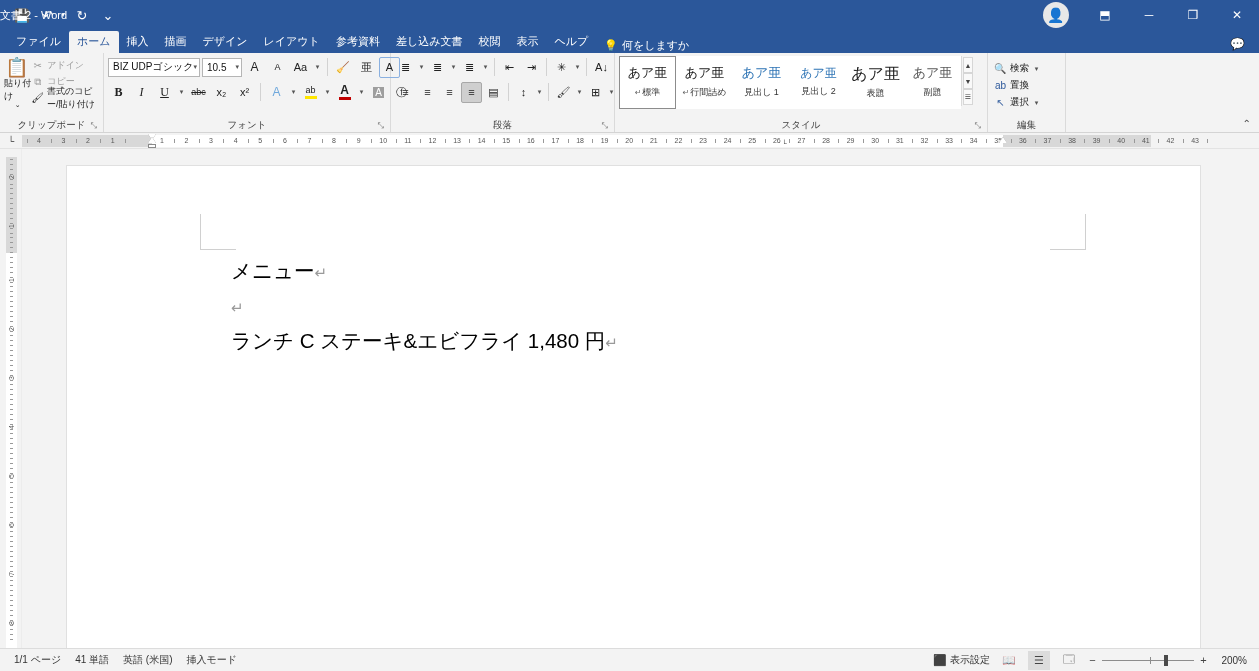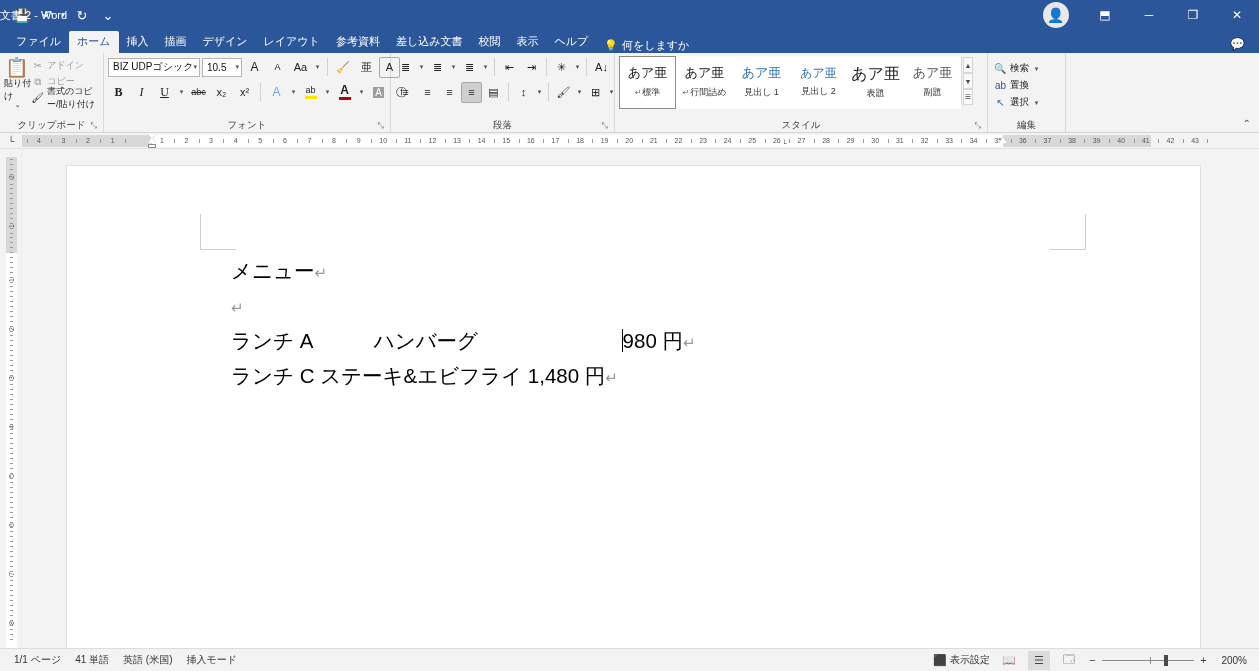--- a/index.html
+++ b/index.html
@@ -721,21 +721,20 @@
         <div class="vtick" style="top: 485.3px;"></div>
         <div class="vtick" style="top: 490.2px;"></div>
       </div>
     <div class="canvas">
       <div class="page">
         <div class="margin-mark mm-tl"></div>
         <div class="margin-mark mm-tr"></div>
         <div class="doctext">
           <div class="dline"><span>メニュー</span><span class="pilcrow">↵</span></div>
           <div class="dline empty"><span></span><span class="pilcrow">↵</span></div>
-          <div class="dline"><span>ランチ A　　　ハンバーグ　　　　　　　</span><span class="caret-bar"></span><span>980 円</span><span class="pilcrow">↵</span></div>
           <div class="dline"><span>ランチ C ステーキ&amp;エビフライ 1,480 円</span><span class="pilcrow">↵</span></div>
         </div>
       </div>
     </div>
   </div>
 
   <div class="statusbar">
     <div class="sb-left">
       <span class="sb-item">1/1 ページ</span>
       <span class="sb-item">41 単語</span>

